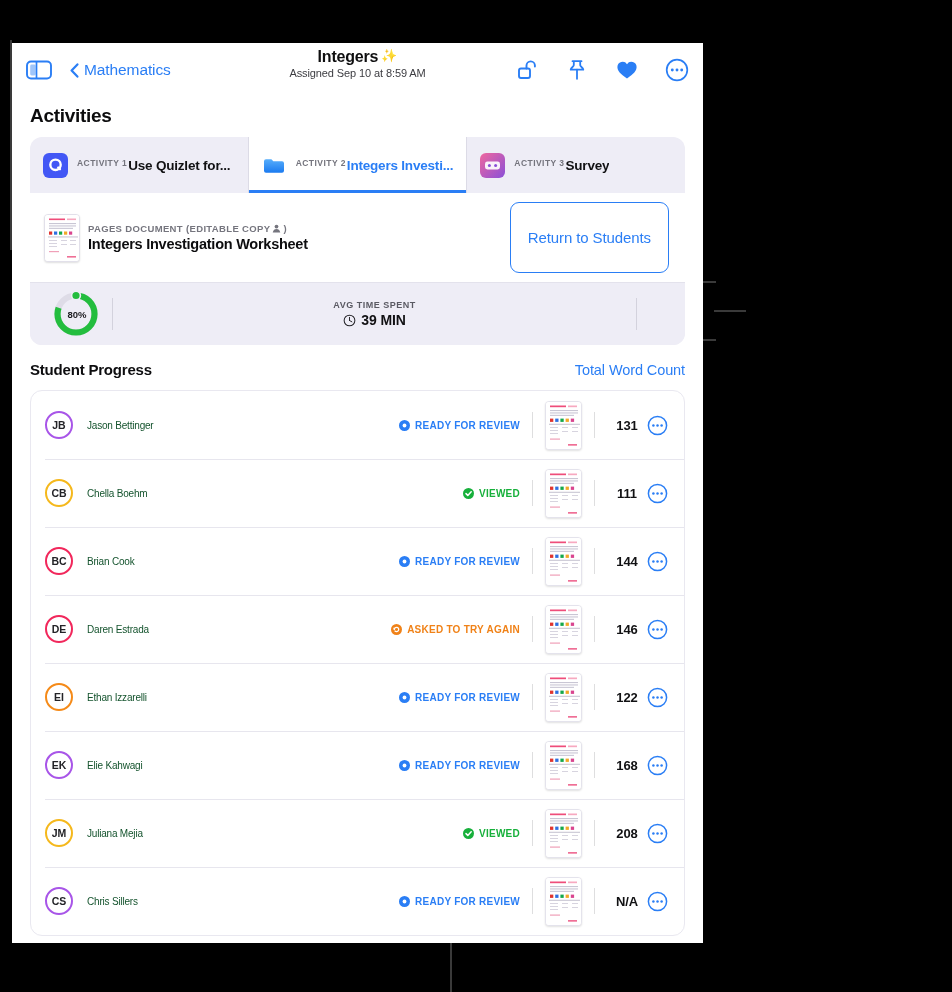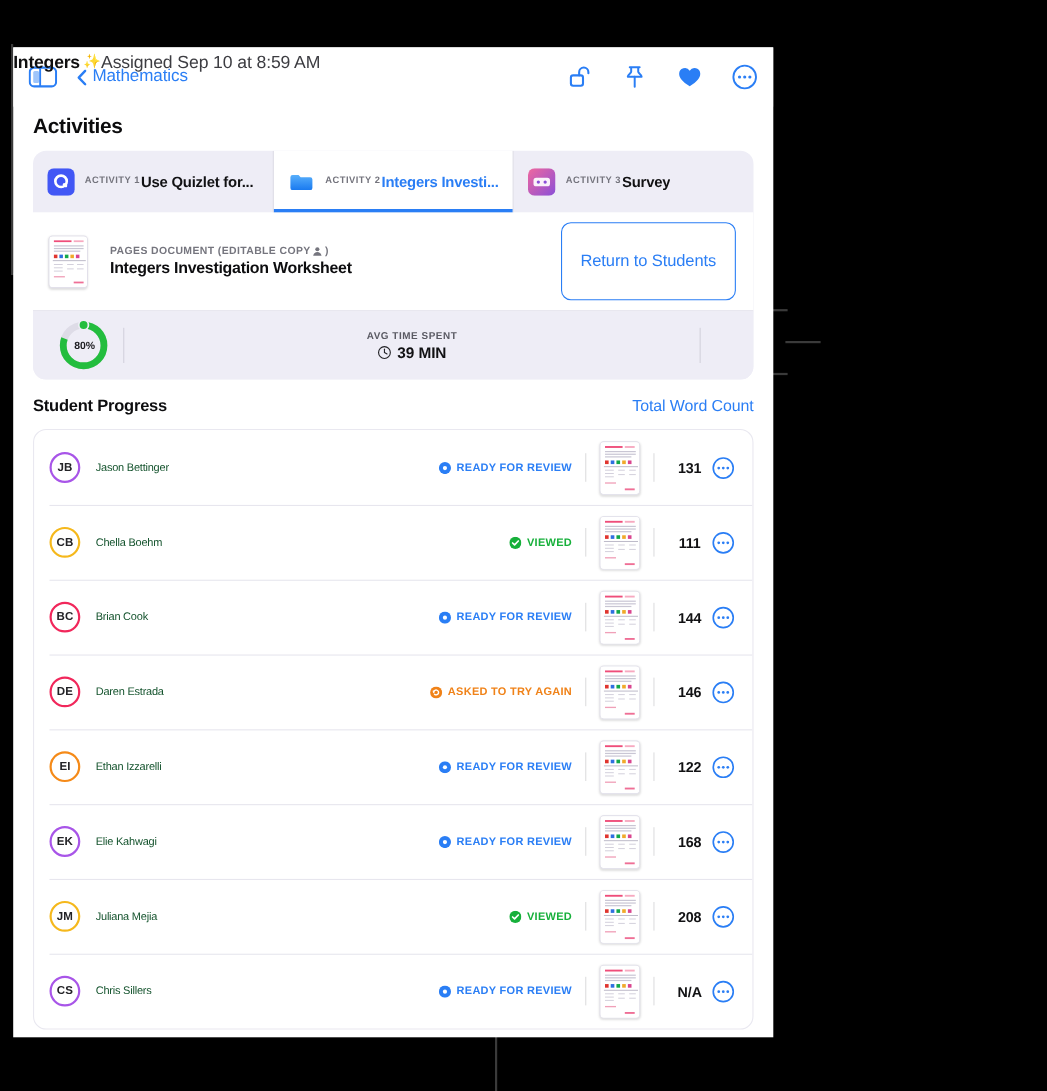--- a/index.html
+++ b/index.html
@@ -24,27 +24,27 @@
     display: flex; align-items: center; padding: 0 14px;
   }
   .nav-left { display: flex; align-items: center; gap: 18px; }
   .sidebar-toggle { width: 26px; height: 20px; flex: none; }
   .back-link { display: flex; align-items: center; gap: 5px; cursor: pointer; }
   .chev { width: 9px; height: 15px; flex: none; }
   .back-label { color: #2a7ef5; font-size: 15.5px; letter-spacing: -0.1px; }
 
   .nav-center {
     position: absolute; left: 0; right: 0; top: 5px;
-    display: flex; flex-direction: row; align-items: center;
+    display: flex; flex-direction: column; align-items: center;
     pointer-events: none;
   }
   .nav-title-row { display: flex; align-items: center; gap: 3px; }
   .nav-title { font-size: 16px; font-weight: bold; color: #0f0f10; letter-spacing: -0.2px; }
   .sparkle { font-size: 13px; color: #f5c43c; line-height: 1; position: relative; top: -2px; }
-  .nav-sub { font-size: 16px; color: #3c3c41; margin-top: 1px; letter-spacing: -0.1px; }
+  .nav-sub { font-size: 11px; color: #3c3c41; margin-top: 1px; letter-spacing: -0.1px; }
 
   .nav-right {
     margin-left: auto; display: flex; align-items: center; gap: 26px;
     position: relative; z-index: 2;
   }
   .nav-icon { width: 24px; height: 24px; cursor: pointer; display: block; }
 
   
   .activities-heading {
     padding: 8px 18px 10px 18px; font-size: 19px; font-weight: bold;
@@ -72,21 +72,21 @@
   .tab-kicker { font-size: 8.5px; color: #74747d; letter-spacing: 0.45px; font-weight: bold; }
   .tab-name {
     font-size: 13.5px; font-weight: bold; color: #111113; letter-spacing: -0.2px;
     white-space: nowrap; overflow: hidden;
   }
   .tab.active .tab-name { color: #2a7ef5; }
 
   
   .doc-row {
     background: #ffffff; display: flex; align-items: center;
-    padding: 9px 16px 9px 14px; gap: 20px;
+    padding: 9px 16px 9px 14px; gap: 8px;
     border-bottom: 1px solid #e3e2ec;
   }
   .doc-thumb {
     width: 36px; height: 48px; border-radius: 4px; background: #fff;
     border: 1px solid #e2e0ea; overflow: hidden; flex: none;
     box-shadow: 0 1px 2px rgba(0,0,0,.13);
   }
   .doc-meta { display: flex; flex-direction: column; gap: 2px; }
   .doc-kicker {
     font-size: 9.5px; color: #75757e; letter-spacing: 0.35px; font-weight: bold;

